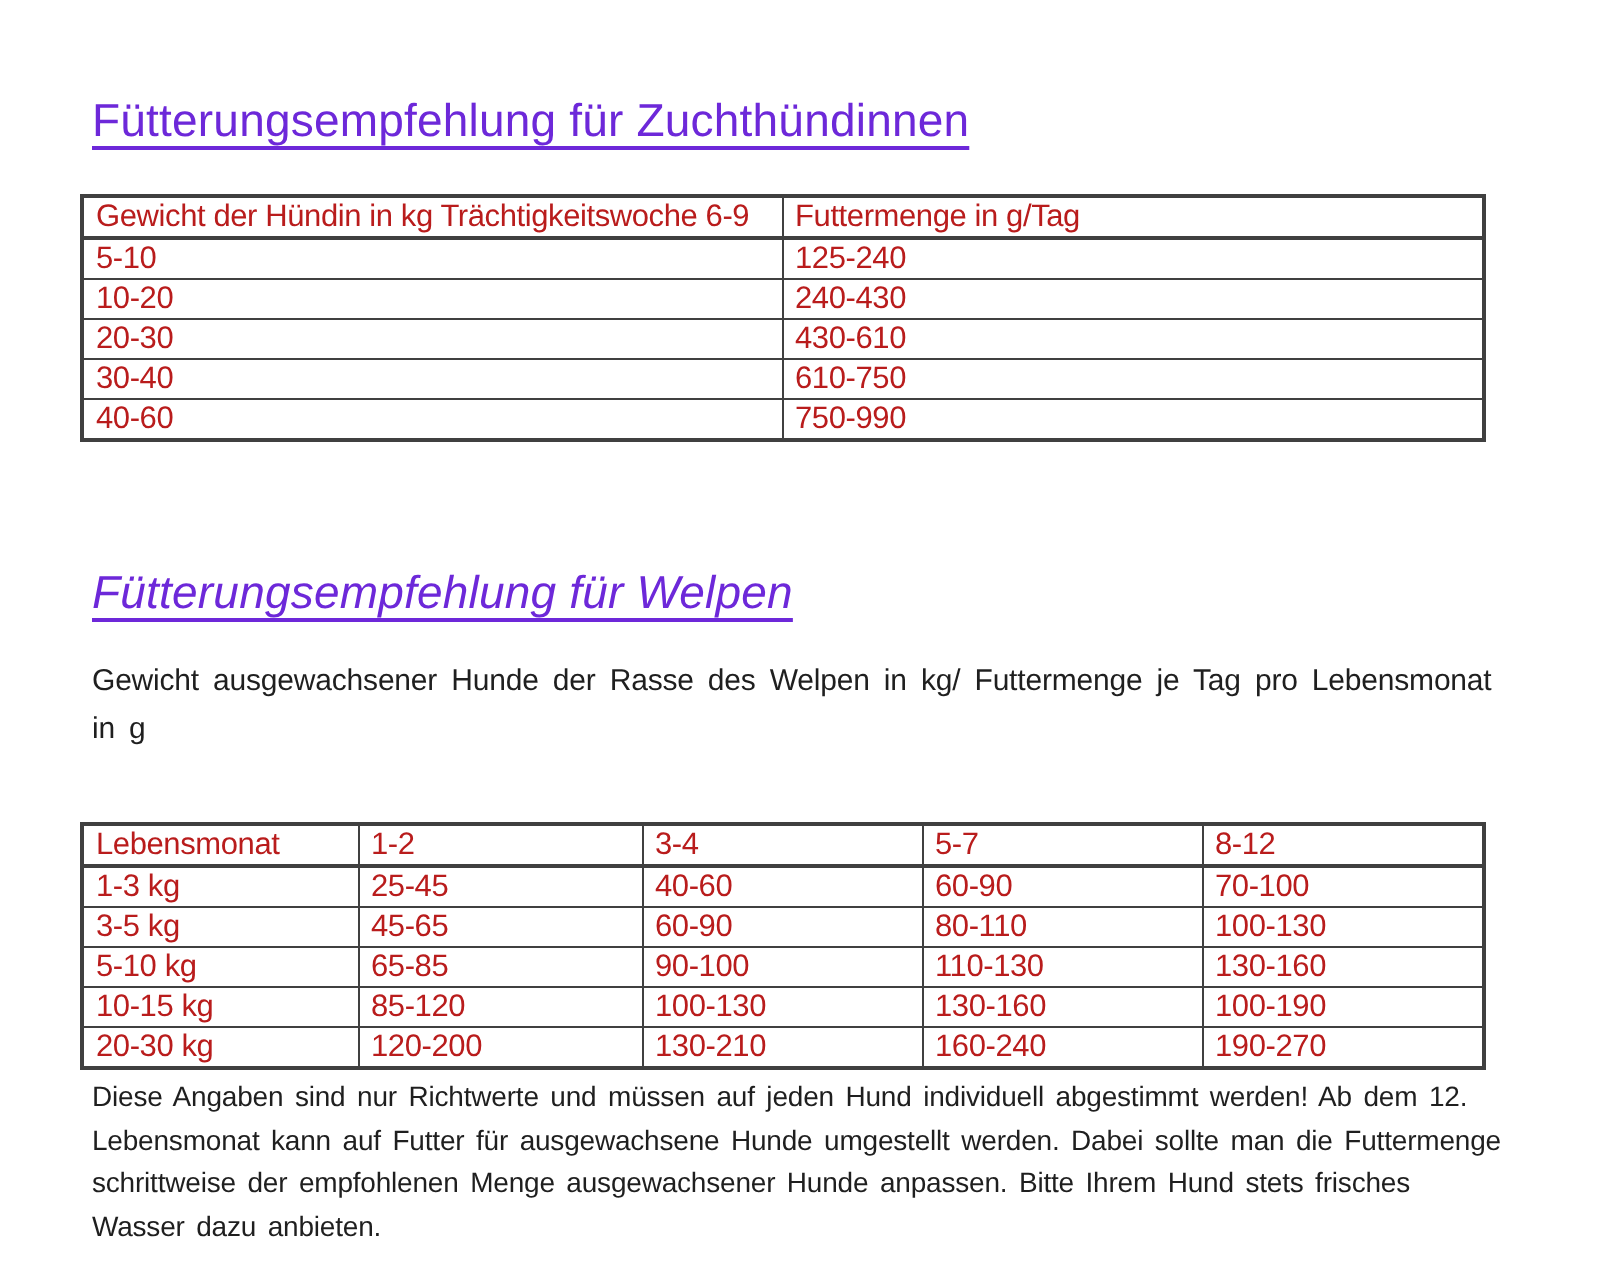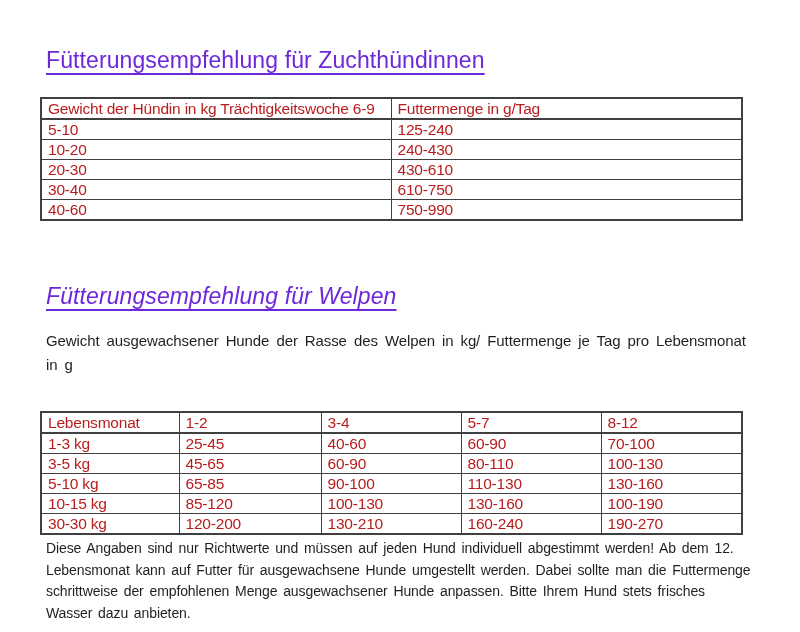--- a/index.html
+++ b/index.html
@@ -166,21 +166,21 @@
         <td>130-160</td>
       </tr>
       <tr>
         <td>10-15 kg</td>
         <td>85-120</td>
         <td>100-130</td>
         <td>130-160</td>
         <td>100-190</td>
       </tr>
       <tr>
-        <td>30-30 kg</td>
+        <td>20-30 kg</td>
         <td>120-200</td>
         <td>130-210</td>
         <td>160-240</td>
         <td>190-270</td>
       </tr>
     </tbody>
   </table>
 
   <div class="disclaimer">
     <div class="text-line">Diese Angaben sind nur Richtwerte und müssen auf jeden Hund individuell abgestimmt werden! Ab dem 12.</div>

